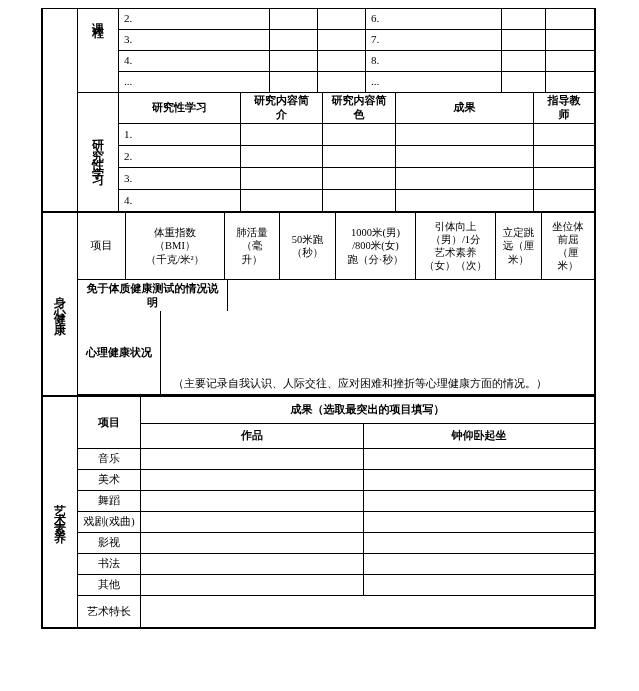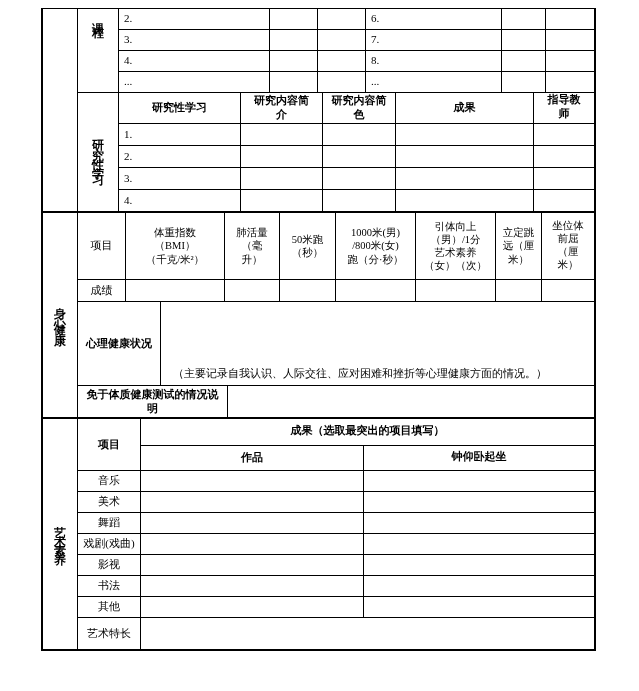--- a/index.html
+++ b/index.html
@@ -30,21 +30,21 @@
     writing-mode:vertical-rl; text-orientation:upright;
     font-weight:bold; font-size:12px; letter-spacing:9px; line-height:1;
   }
   .vtext.tight { letter-spacing:6px; }
   table { border-collapse:separate; border-spacing:0; table-layout:fixed; width:100%; }
   td {
     border-right:1px solid #000; border-bottom:1px solid #000;
     font-size:11px; vertical-align:middle; padding:0 2px;
     overflow:hidden; line-height:1.25;
   }
-  td:last-child { border-right:none;font-family:Liberation Mono, monospace; }
+  td:last-child { border-right:none; }
   tr.last td { border-bottom:none; }
   .num { text-align:left; padding-left:5px; }
   .hdr { font-weight:bold; }
   .ctr { text-align:center; }
   .pre { white-space:pre-line; }
   .small { font-size:10.5px; }
   .note-cell { vertical-align:bottom; text-align:left; padding:0 2px 3px 12px; }
   .note-text { font-size:11px; display:block; }
   tr.rh20 td { height:20px; }
   tr.rh21 td { height:21px; }
@@ -207,59 +207,49 @@
 艺术素养
 （女）（次）</td>
           <td class="ctr pre small">立定跳
 远（厘
 米）</td>
           <td class="ctr pre small">坐位体
 前屈
 （厘
 米）</td>
         </tr>
-        <tr class="rh21">
-          <td class="ctr">成绩</td>
-          <td></td>
-          <td></td>
-          <td></td>
-          <td></td>
-          <td></td>
-          <td></td>
+      </tbody>
+        </table>
+      <table>
+        <colgroup>
+            <col style="width:150px">
+            <col style="width:366px">
+          </colgroup>
+        <tbody>
+            <tr class="rh31 last">
+          <td class="ctr hdr pre">免于体质健康测试的情况说
+明</td>
           <td></td>
         </tr>
       </tbody>
         </table>
       <table>
         <colgroup>
             <col style="width:83px">
             <col style="width:433px">
           </colgroup>
         <tbody>
             <tr class="rh80">
           <td class="ctr hdr">心理健康状况</td>
           <td class="note-cell">
             <span class="note-text">（主要记录自我认识、人际交往、应对困难和挫折等心理健康方面的情况。）</span>
           </td>
         </tr>
       </tbody>
         </table>
-      <table>
-        <colgroup>
-            <col style="width:150px">
-            <col style="width:366px">
-          </colgroup>
-        <tbody>
-            <tr class="rh31 last">
-          <td class="ctr hdr pre">免于体质健康测试的情况说
-明</td>
-          <td></td>
-        </tr>
-      </tbody>
-        </table>
     </div>
   </div>
 
   <div class="band">
     <div class="outer-col">
       <span class="vtext">艺术素养</span>
     </div>
     <div class="band-content">
       <table>
         <colgroup>

